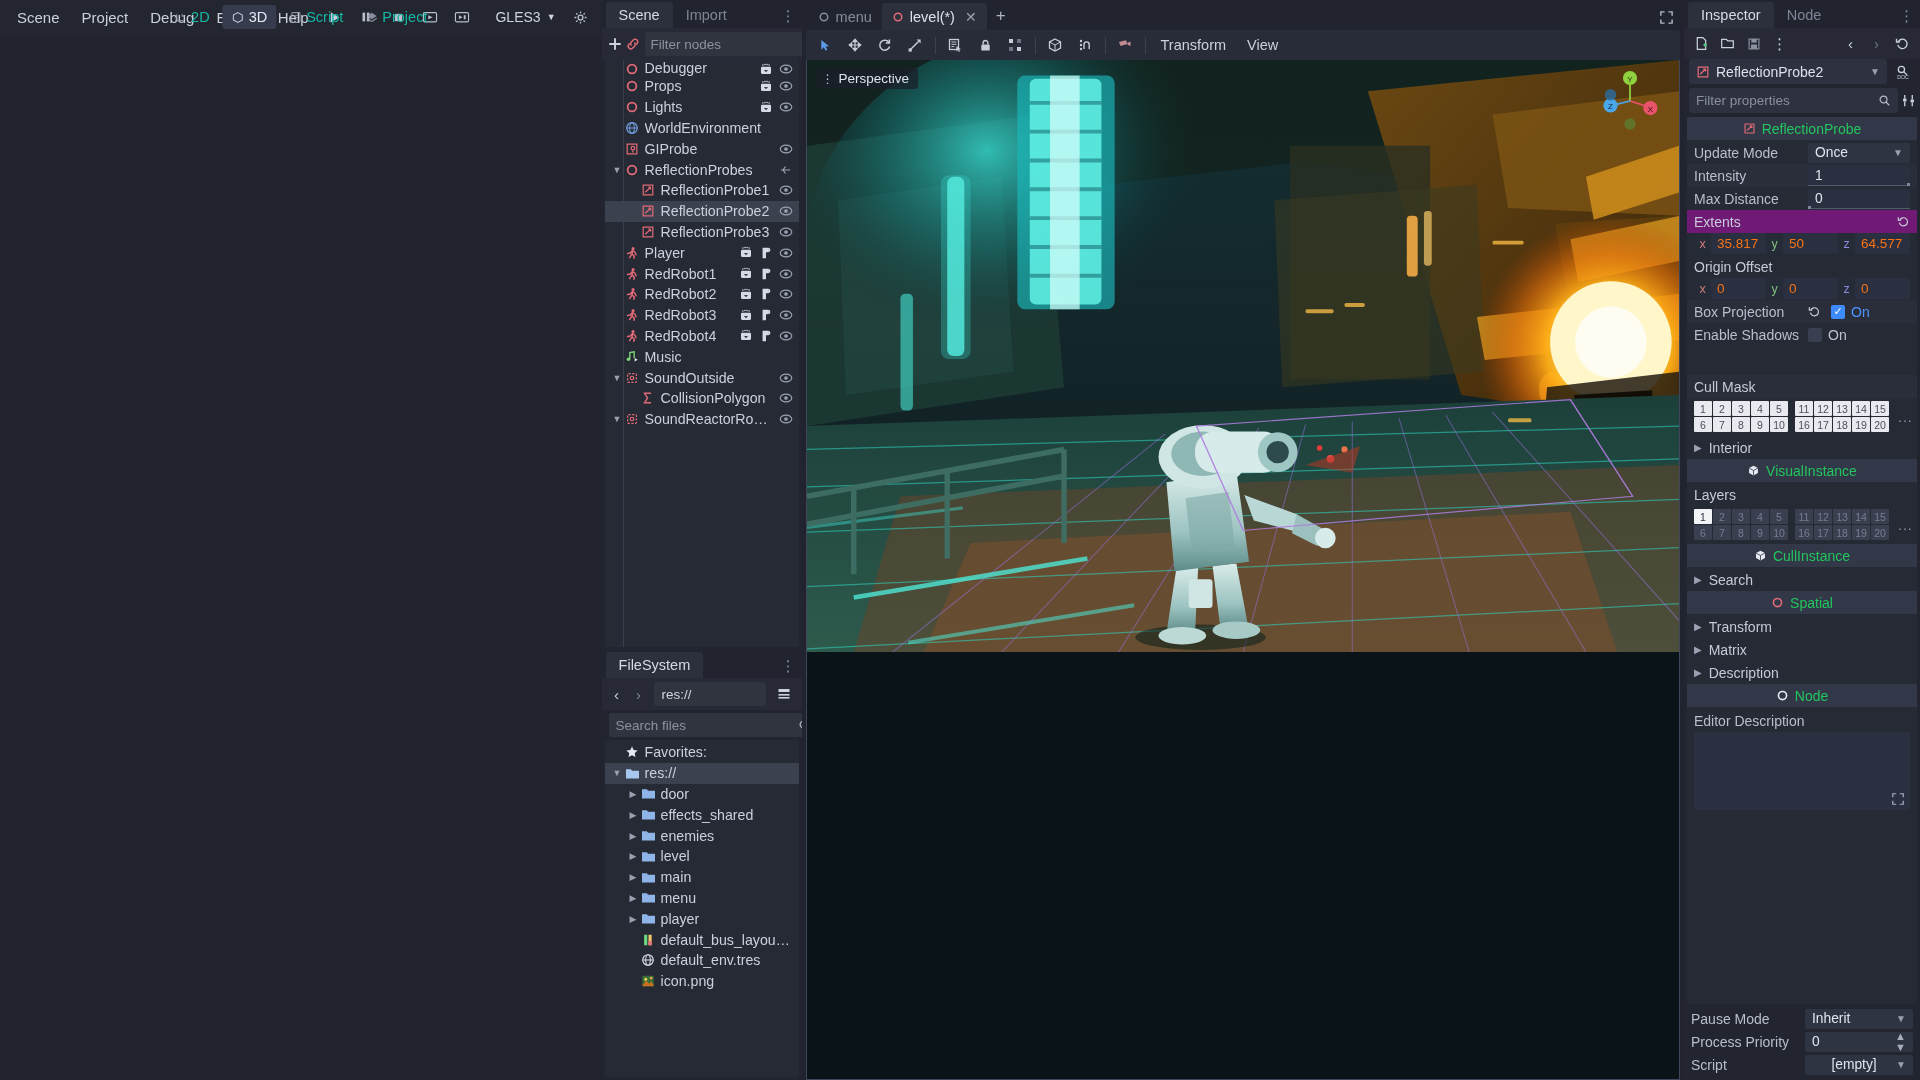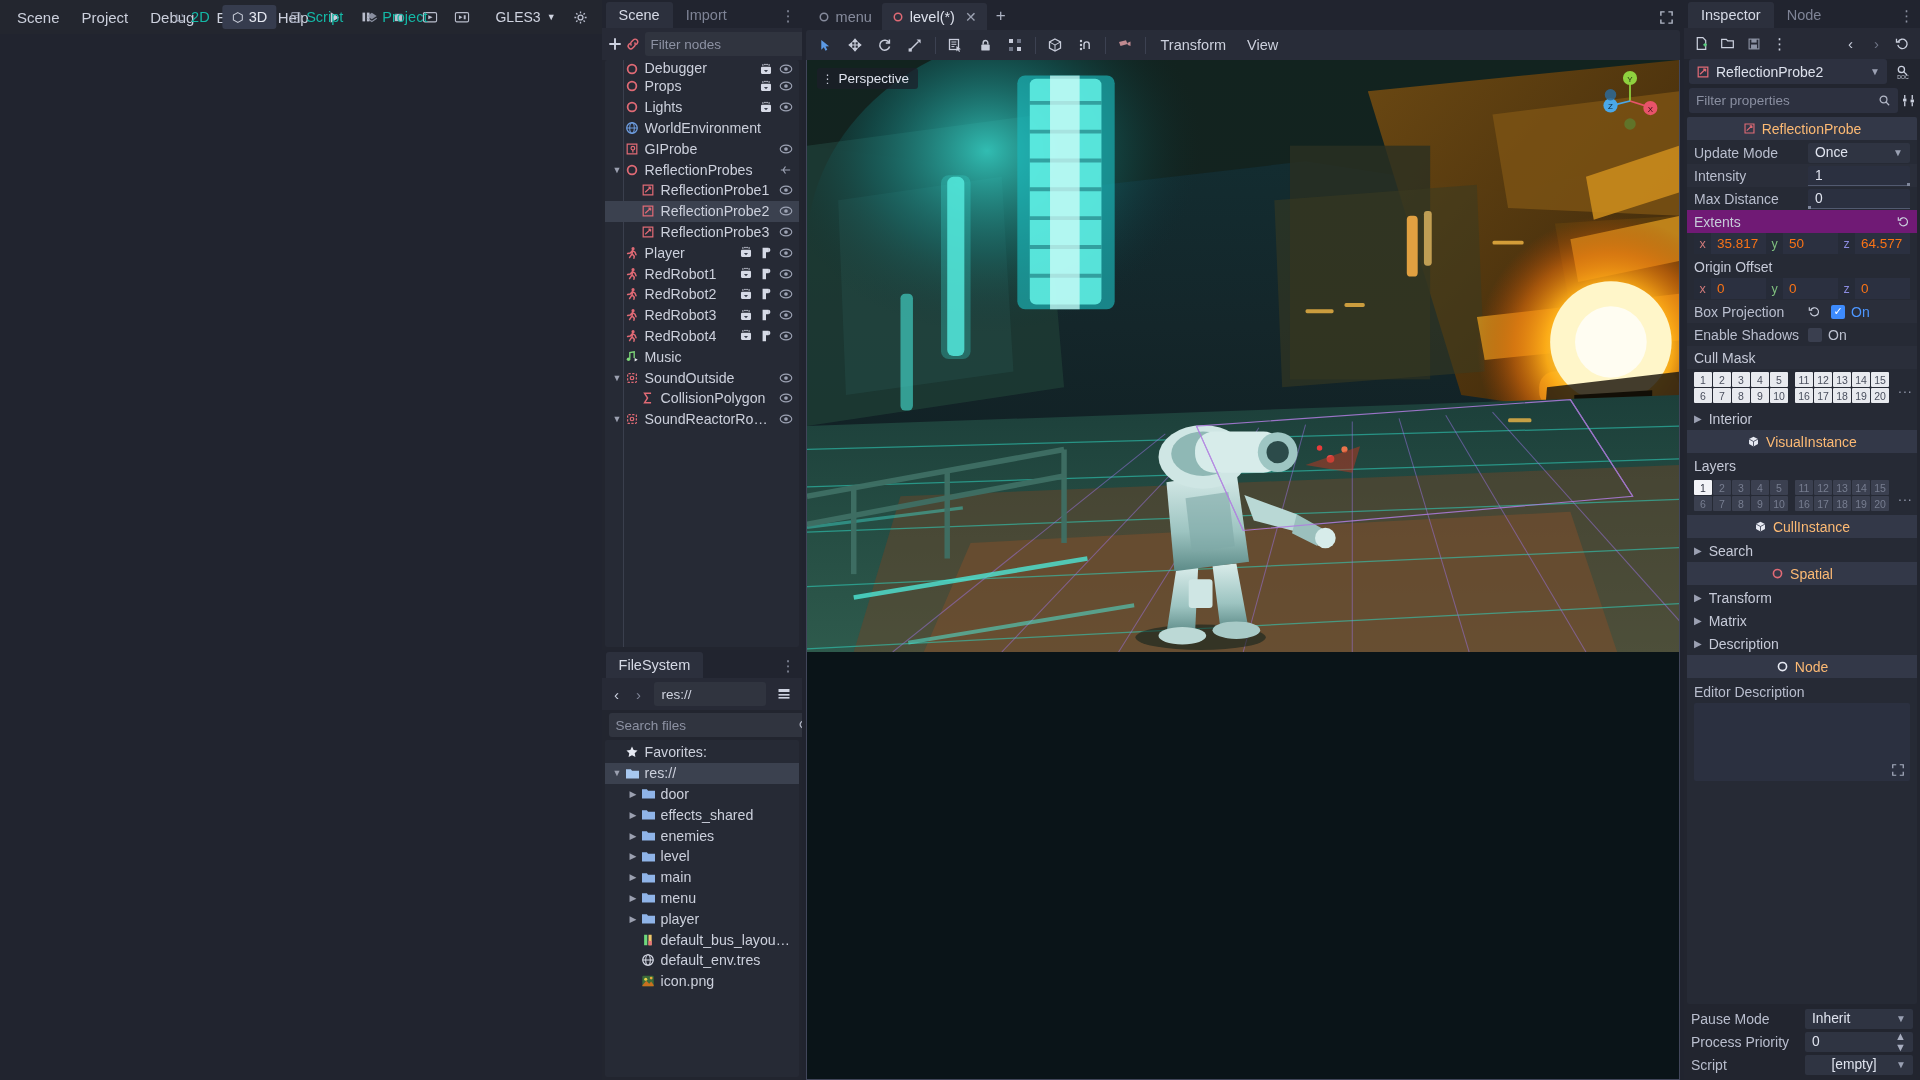--- a/index.html
+++ b/index.html
@@ -208,21 +208,21 @@
   }
   .filter-props input {
     flex: 1; background: transparent; border: none; outline: none; color: #ced2de;
     font-size: 13.5px; font-family: inherit; min-width: 0;
   }
   .filter-props input::placeholder { color: #8a8fa1; }
 
   .insp-body { flex: 1; overflow: hidden; background: #262a35; margin: 0 3px; border-radius: 2px; }
   .cat-header {
     display: flex; align-items: center; justify-content: center; gap: 6px;
-    height: 23px; background: #333848; font-size: 14px; color: #fdba74; margin-bottom: 1px;
+    height: 23px; background: #333848; font-size: 14px; color: #22c55e; margin-bottom: 1px;
   }
   .prop-row {
     display: flex; align-items: center; height: 23px; padding: 0 7px; font-size: 14px;
     color: #bcc1cf; gap: 6px;
   }
   .prop-row.alt { background: #2a2e3a; }
   .prop-label { flex: 0 0 auto; width: 108px; color: #b9bece; }
   .prop-val {
     flex: 1; height: 20px; background: #2f3442; border-radius: 2px; display: flex;
     align-items: center; padding: 0 7px; font-size: 13.8px; color: #e0e4ef; position: relative;
@@ -1473,21 +1473,21 @@
           <span class="chk on">✓</span>
           <span style="color:#4d96ff;">On</span>
         </div>
 
         <div class="prop-row">
           <div class="prop-label">Enable Shadows</div>
           <span class="chk"></span>
           <span>On</span>
         </div>
 
-        <div class="sec-row alt" style="background:#2a2e3a;">
+        <div class="sec-row alt" style="background:#2a2e3a;margin-top:29px;">
           <span>Cull Mask</span>
         </div>
         <div class="layers-grid">
           <div class="lg">
             <div class="lg-row" id="cm-r1">
                 <span class="lgc on-white">1</span>
                 <span class="lgc on-white">2</span>
                 <span class="lgc on-white">3</span>
                 <span class="lgc on-white">4</span>
                 <span class="lgc on-white">5</span>

